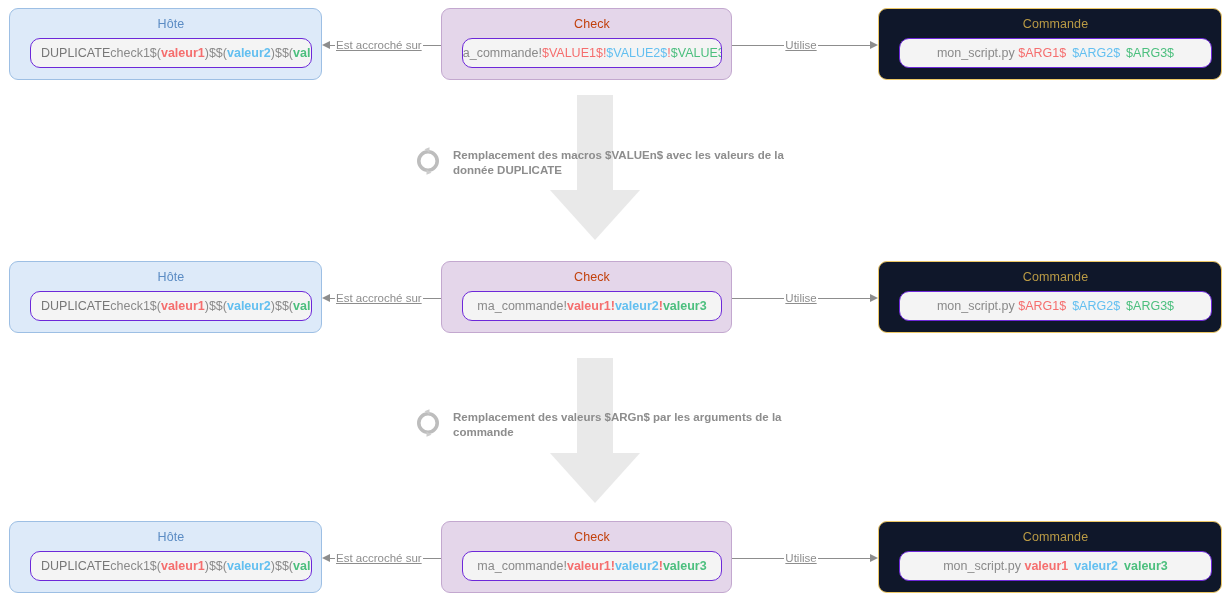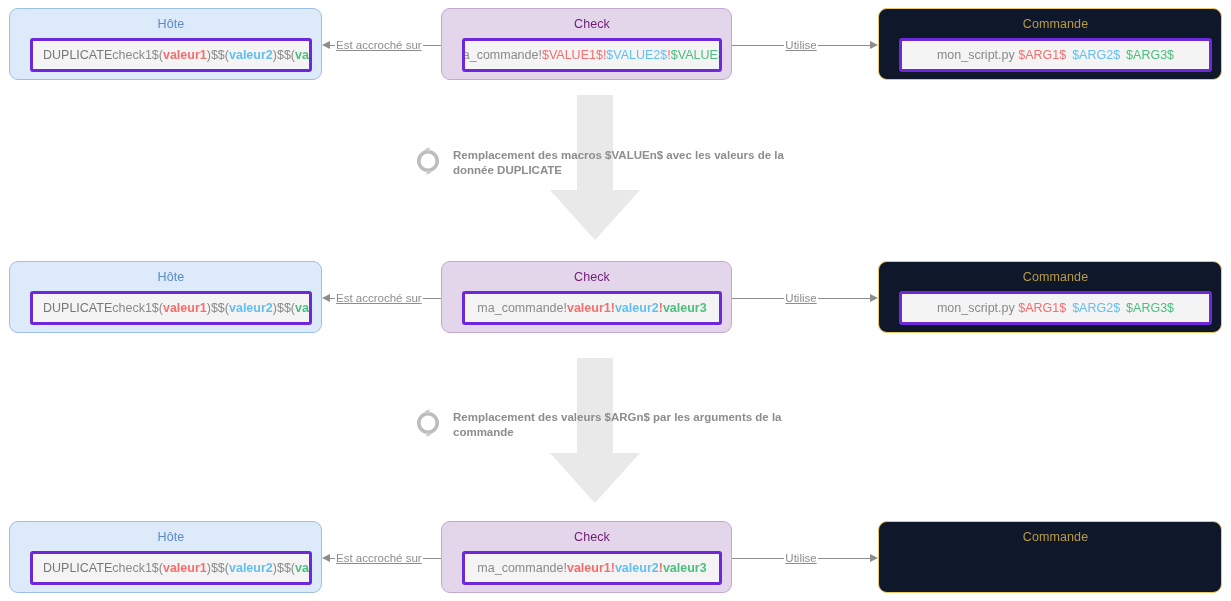--- a/index.html
+++ b/index.html
@@ -26,22 +26,22 @@
   }
   .node-title {
     text-align: center;
     font-size: 12.5px;
     line-height: 16px;
     margin-bottom: 6px;
     letter-spacing: .1px;
   }
   .node-body {
     background: #f4f4f4;
-    border: 3px solid #6d28d9;
-    border-radius: 3px;
+    border: 1px solid #6d28d9;
+    border-radius: 10px;
     min-height: 22px;
     display: flex;
     align-items: center;
     font-size: 12.5px;
     line-height: 22px;
     color: #777777;
     padding: 3px 10px;
     white-space: nowrap;
     overflow: hidden;
   }
@@ -52,21 +52,21 @@
     border-color: #9dbfe4;
   }
   .node.host .node-title { color: #5b8cc4; }
   .node.host .node-body { justify-content: flex-start; }
 
   
   .node.check {
     background: #e4d6ea;
     border-color: #c3a8cf;
   }
-  .node.check .node-title { color: #701a75; text-align: center; }
+  .node.check .node-title { color: #c2410c; text-align: center; }
   .node.check .node-body { justify-content: center; }
 
   
   .node.command {
     background: #0f172a;
     border-color: #ecc765;
   }
   .node.command .node-title { color: #b99a45; }
   .node.command .node-body { justify-content: center; }
 
@@ -281,13 +281,16 @@
 
 <div class="conn" style="left:732px; top:547px; width:146px;">
   <div class="line"></div>
   <div class="lbl">Utilise</div>
   <div class="line"></div>
   <div class="arrow-right"></div>
 </div>
 
 <div class="node command" style="left:878px; top:521px; width:344px; height:72px;">
   <div class="node-title">Commande</div>
+  <div class="node-body">
+    <span><span class="tok-dim">mon_script.py </span><span class="tok-red b">valeur1</span><span class="sp-gap"></span><span class="tok-blue b">valeur2</span><span class="sp-gap"></span><span class="tok-green b">valeur3</span></span>
+  </div>
 </div>
 
 </body></html>

